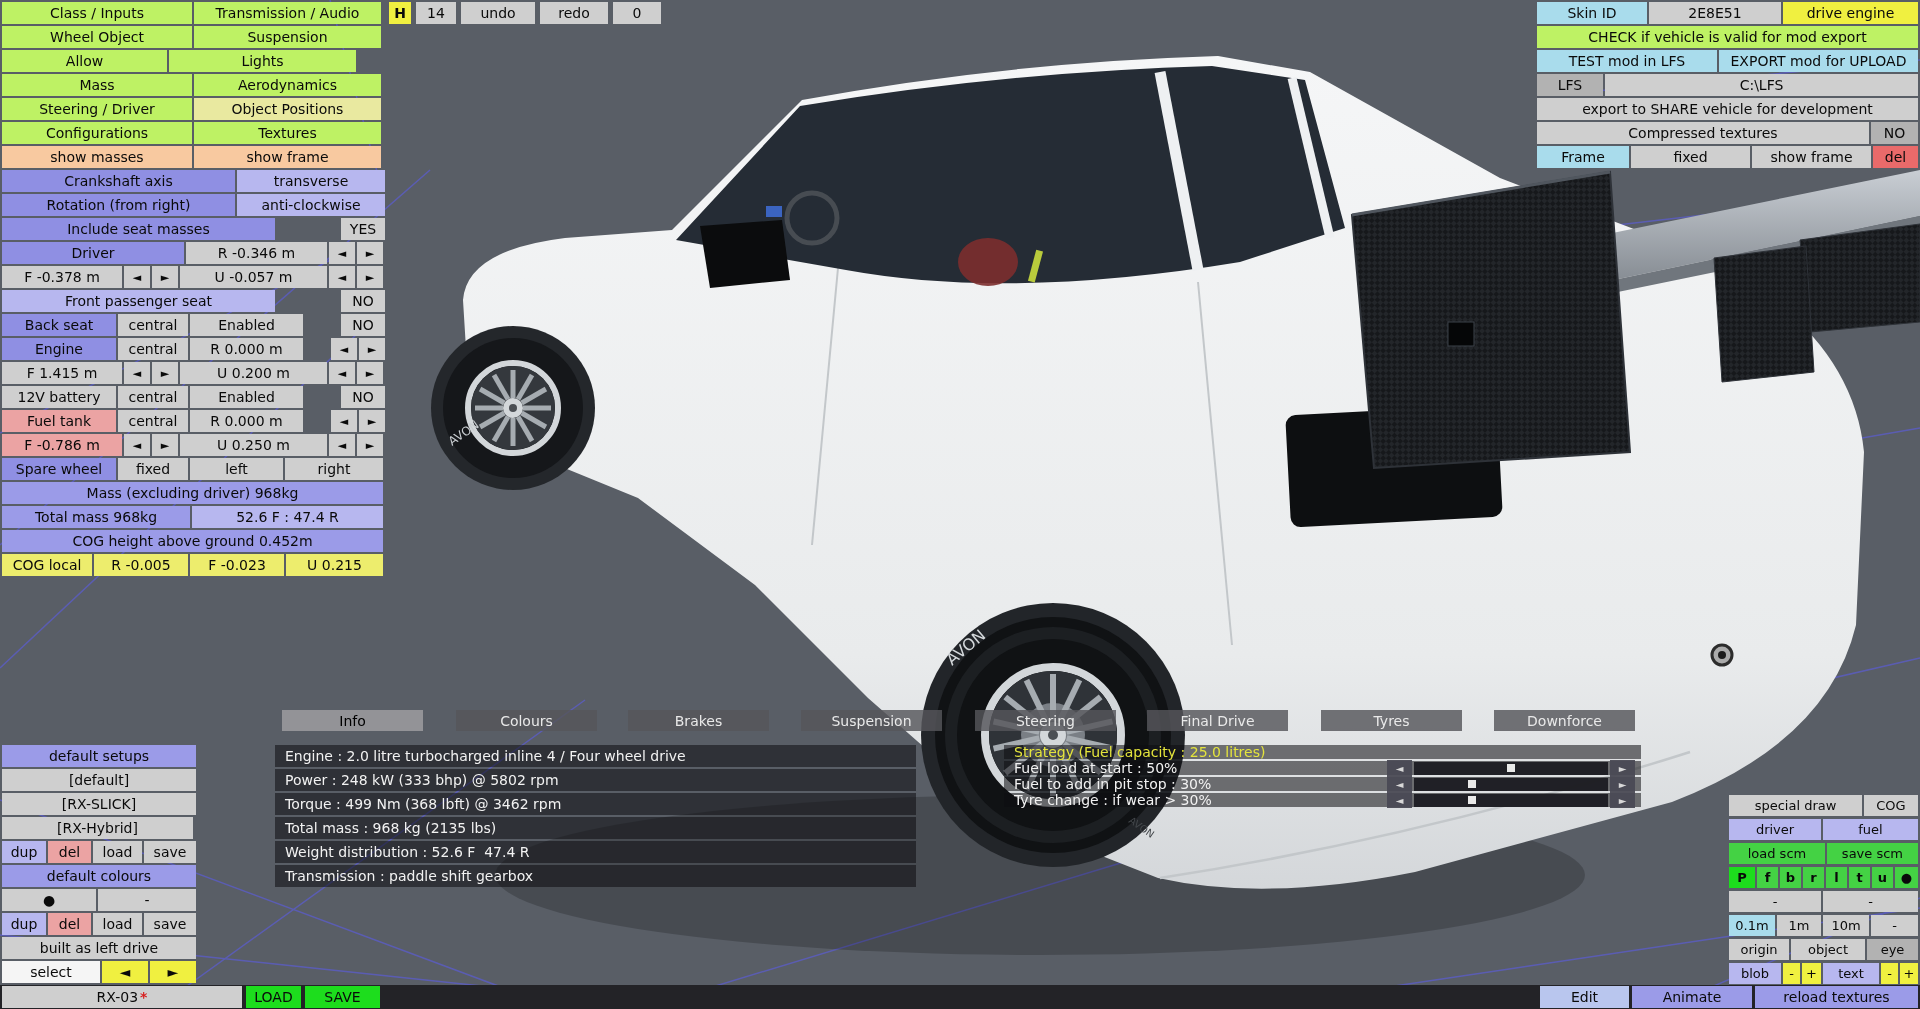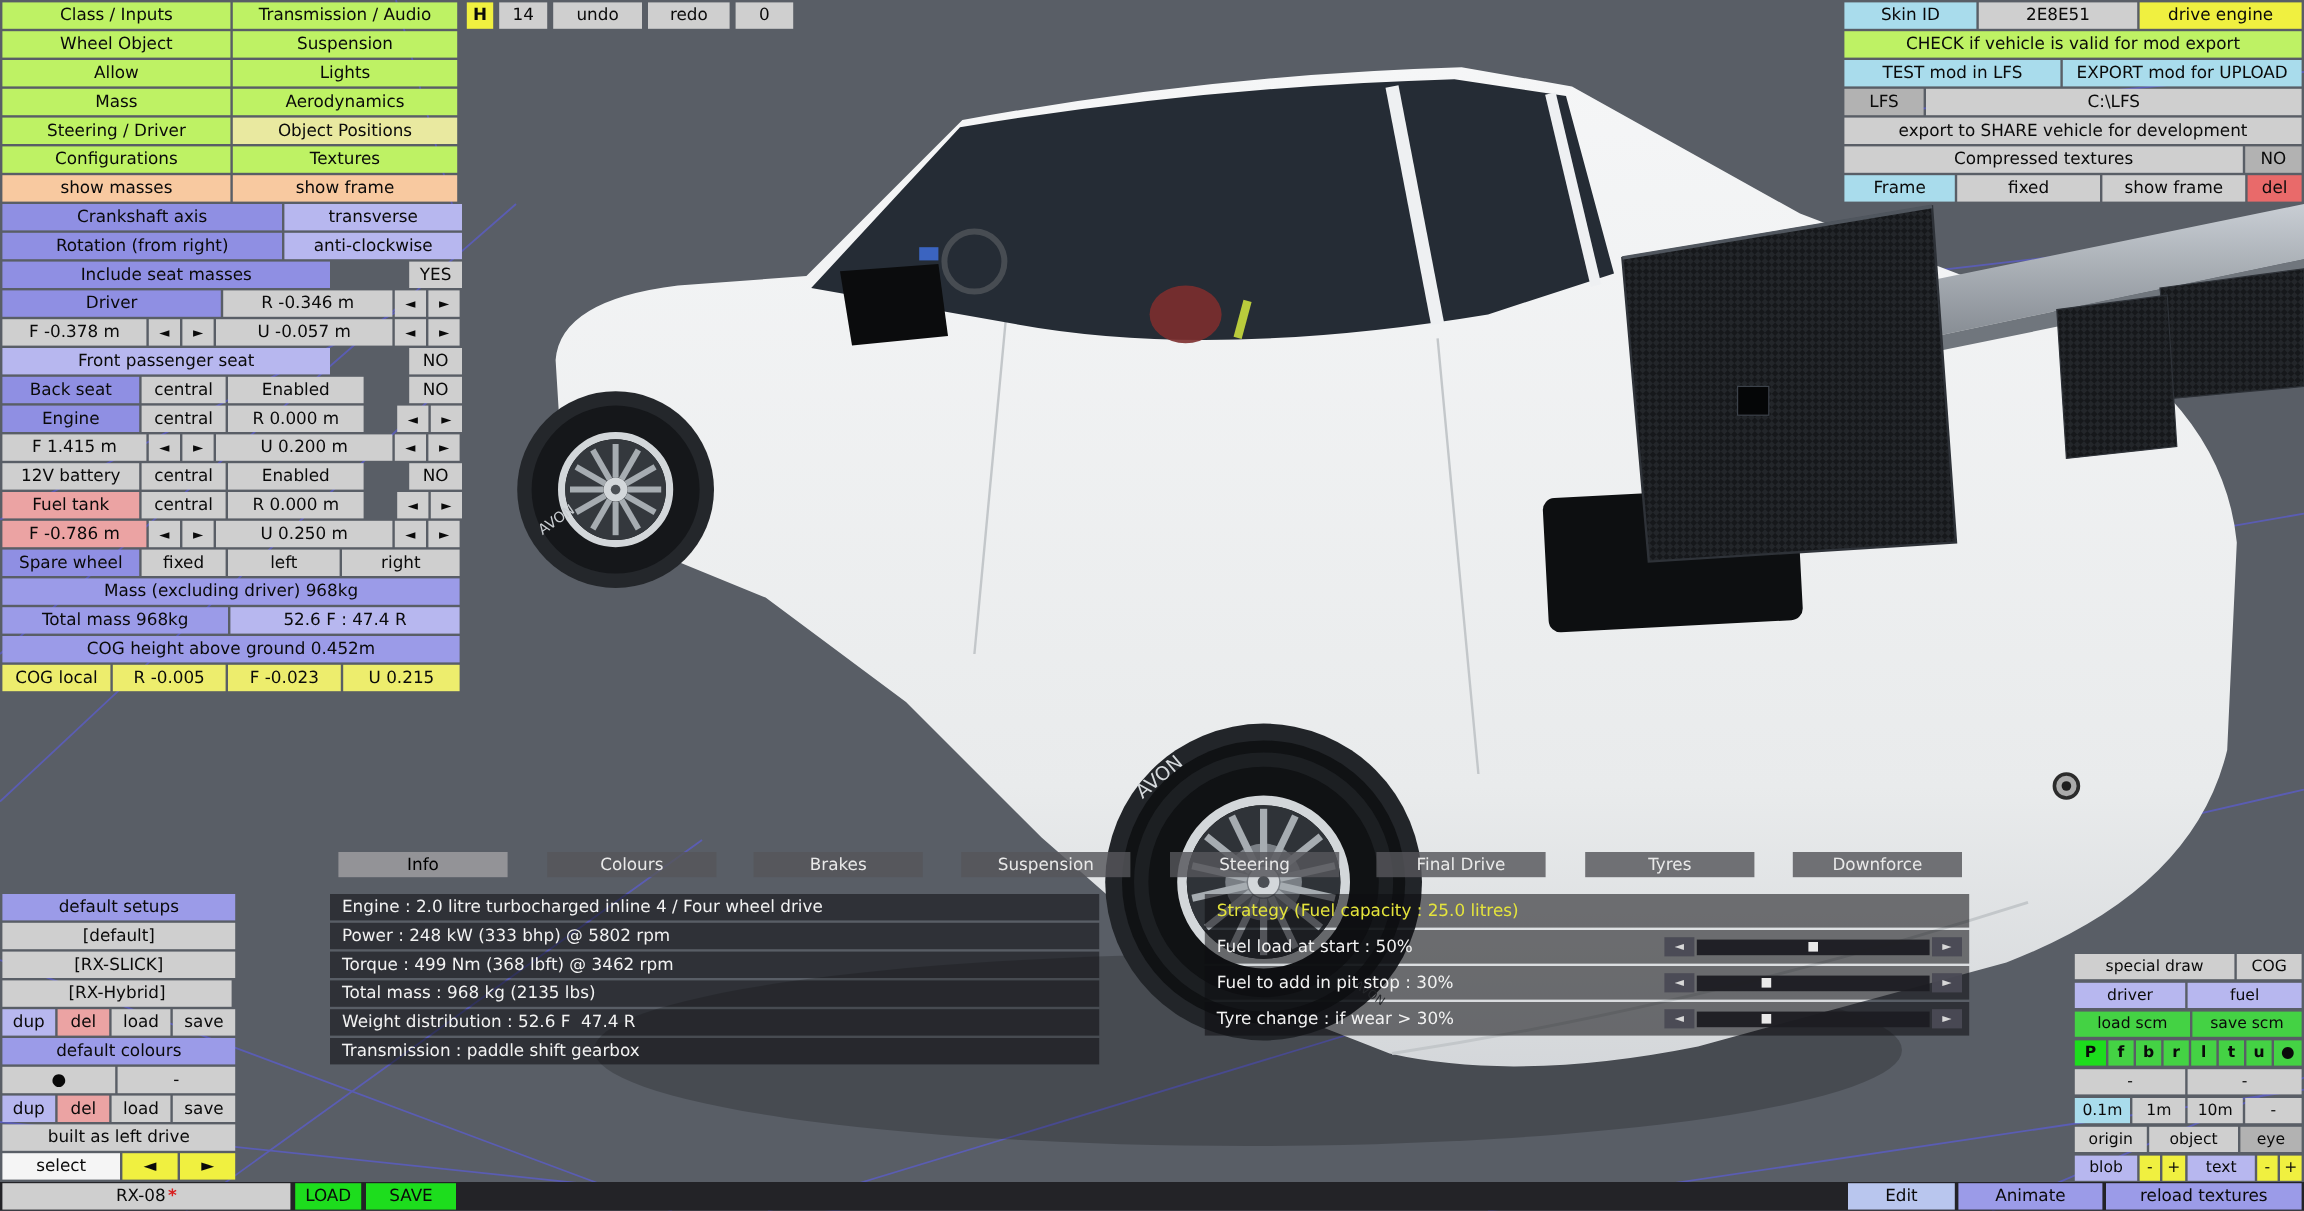--- a/index.html
+++ b/index.html
@@ -12,21 +12,21 @@
   .b{font-weight:bold}
   .green{background:#bef264}.yellowA{background:#e9e9a0}.orange{background:#f8c9a0}
   .purple{background:#8f8fe3}.purpleM{background:#9b9be8}.purpleL{background:#b7b7ef}
   .grey{background:#cfcfcf}.greyM{background:#b2b2b2}.cyan{background:#a9dcec}
   .pink{background:#eba3a3}.red{background:#e96a6a}.yellowB{background:#f0f040}
   .yellowR{background:#eded6d}.greenB{background:#1ddd1d}.greenS{background:#44d244}
   .white{background:#f5f5f5}.blue{background:#b9c6ee}
   .tab{position:absolute;top:710px;width:141px;height:21px;background:rgba(86,86,90,.82);color:#e9e9e9;display:flex;align-items:center;justify-content:center;font-size:14px}
   .tab.active{background:rgba(152,152,155,.92);color:#000000}
   .iline{height:22px;margin-bottom:2px;background:rgba(12,12,16,.55);color:#f2f2f2;display:flex;align-items:center;padding:0 10px;font-size:14px;white-space:pre}
-  .srow{height:28px;margin-bottom:2px;background:rgba(12,12,16,.55);color:#f2f2f2;display:flex;align-items:center;padding:0 6px 0 10px;font-size:14px;white-space:pre}
+  .srow{height:14px;margin-bottom:2px;background:rgba(12,12,16,.55);color:#f2f2f2;display:flex;align-items:center;padding:0 6px 0 10px;font-size:14px;white-space:pre}
   .srow .ttl{color:#e4e43c}
   .sl{display:flex;gap:2px;align-items:center;margin-left:auto}
   .sarr{width:25px;height:16px;background:rgba(74,74,84,.95);color:#d8d8d8;font-size:10px;display:flex;align-items:center;justify-content:center}
   .strack{width:194px;height:13px;background:rgba(28,28,34,.95);position:relative}
   .sdot{position:absolute;top:2.5px;width:8px;height:8px;background:#e9e9e9}
   .star{color:#d81f1f;font-weight:bold;margin-left:2px}
   #bottombar{position:absolute;left:0;top:985px;width:1920px;height:24px;background:#232327}
   #bottombar .c{position:absolute;top:1px}
 </style>
 </head>
@@ -161,21 +161,21 @@
 <div class="abs" style="left:2px;top:2px">
   <div class="r">
     <div class="c green" style="width:190px">Class / Inputs</div>
     <div class="c green" style="width:187px">Transmission / Audio</div>
   </div>
   <div class="r">
     <div class="c green" style="width:190px">Wheel Object</div>
     <div class="c green" style="width:187px">Suspension</div>
   </div>
   <div class="r">
-    <div class="c green" style="width:190px">Allow</div>
+    <div class="c green" style="width:165px">Allow</div>
     <div class="c green" style="width:187px">Lights</div>
   </div>
   <div class="r">
     <div class="c green" style="width:190px">Mass</div>
     <div class="c green" style="width:187px">Aerodynamics</div>
   </div>
   <div class="r">
     <div class="c green" style="width:190px">Steering / Driver</div>
     <div class="c yellowA" style="width:187px">Object Positions</div>
   </div>
@@ -459,21 +459,21 @@
     <div class="c s yellowB" style="width:17px">-</div>
     <div class="c s yellowB" style="width:19px">+</div>
     <div class="c s purpleL" style="width:56px">text</div>
     <div class="c s yellowB" style="width:17px">-</div>
     <div class="c s yellowB" style="width:18px">+</div>
   </div>
 </div>
 
 <div id="bottombar">
   <div class="c grey" style="left:2px;width:240px">
-    <span>RX-08</span>
+    <span>RX-03</span>
         <span class="star">*</span>
   </div>
   <div class="c greenB" style="left:246px;width:55px">LOAD</div>
   <div class="c greenB" style="left:305px;width:75px">SAVE</div>
   <div class="c blue" style="left:1540px;width:89px">Edit</div>
   <div class="c purpleM" style="left:1632px;width:120px">Animate</div>
   <div class="c purpleM" style="left:1755px;width:163px">reload textures</div>
 </div>
 
 </div>

